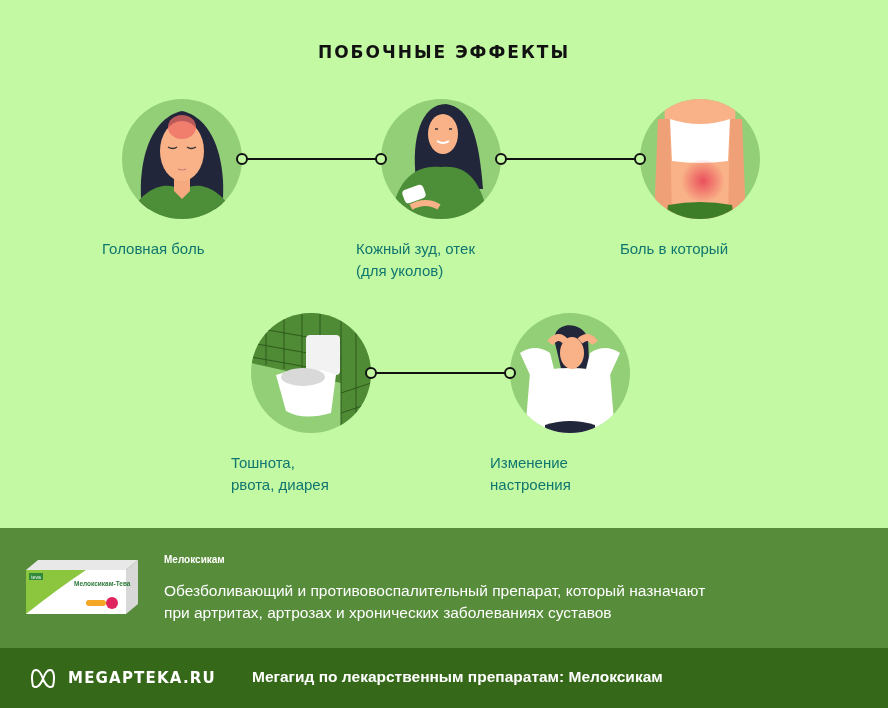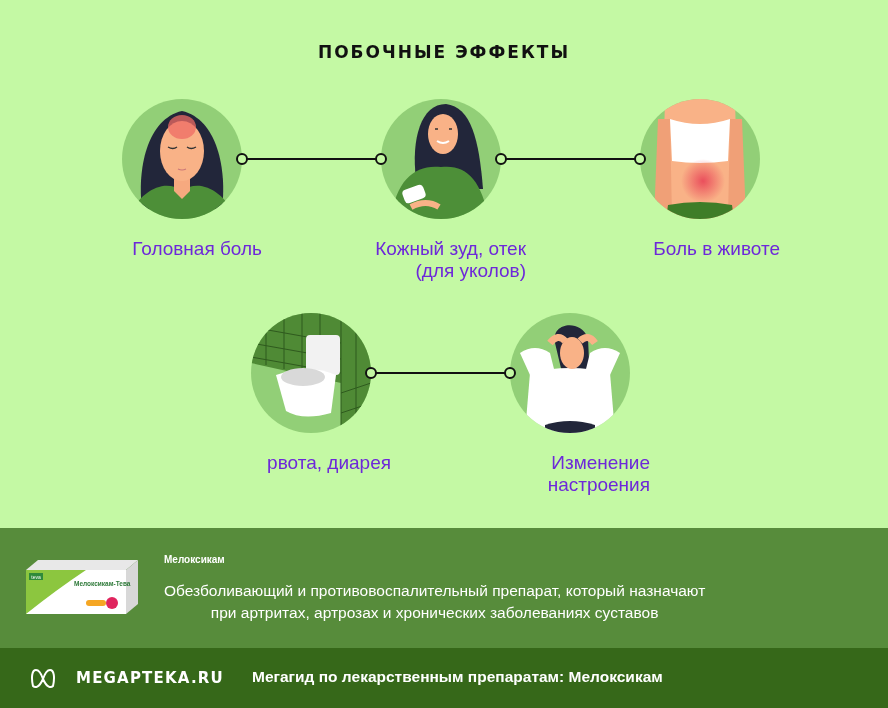--- a/index.html
+++ b/index.html
@@ -8,30 +8,30 @@
 
   .title { position: absolute; left: 0; top: 42px; width: 888px; text-align: center;
     font-family: "DejaVu Sans", sans-serif; font-weight: bold; font-size: 17px; letter-spacing: 2px; color: #111; }
 
   .circle { position: absolute; width: 120px; height: 120px; border-radius: 50%; background: #92cf77; overflow: hidden; }
   .circle svg { width: 120px; height: 120px; display: block; }
 
   .connector { position: absolute; height: 2px; background: #111; }
   .node { position: absolute; width: 12px; height: 12px; border: 2px solid #111; border-radius: 50%; background: #c4f9a4; }
 
-  .label { position: absolute; text-align: right; font-size: 19px; line-height: 22px; color: #6d28d9; white-space: nowrap; }
+  .label { position: absolute; text-align: left; font-size: 15px; line-height: 22px; color: #0f766e; white-space: nowrap; }
 
   .info { position: absolute; left: 0; top: 528px; width: 888px; height: 120px; background: #578c3b; }
   .pack { position: absolute; left: 26px; top: 32px; width: 112px; height: 54px; }
   .info-title { position: absolute; left: 164px; top: 26px; font-weight: bold; font-size: 10px; color: #fff; }
-  .info-desc { position: absolute; left: 164px; top: 52px; font-size: 15.5px; line-height: 22px; color: #fff; text-align: center; }
+  .info-desc { position: absolute; left: 164px; top: 52px; font-size: 15.5px; line-height: 22px; color: #fff; }
 
   .footer { position: absolute; left: 0; top: 648px; width: 888px; height: 60px; background: #366819; }
   .logo-icon { position: absolute; left: 30px; top: 19px; width: 26px; height: 22px; }
-  .logo-text { position: absolute; left: 68px; top: 21px; font-family: "DejaVu Sans", sans-serif; font-weight: bold; font-size: 15px; letter-spacing: 1.2px; color: #fff; margin-left: 8px; }
+  .logo-text { position: absolute; left: 68px; top: 21px; font-family: "DejaVu Sans", sans-serif; font-weight: bold; font-size: 15px; letter-spacing: 1.2px; color: #fff; }
   .footer-text { position: absolute; left: 236px; top: 20px; font-weight: bold; font-size: 15.5px; color: #fff; margin-left: 16px; }
 </style>
 </head>
 <body>
 
 <div class="title">ПОБОЧНЫЕ ЭФФЕКТЫ</div>
 
 <div class="circle" style="left:122px; top:99px;">
   <svg viewBox="0 0 120 120">
     <path d="M20 110 C 15 70, 25 20, 60 12 C 95 20, 105 70, 100 110 Z" fill="#22263a"></path>
@@ -79,21 +79,21 @@
 <div class="node" style="left:634px; top:153px;"></div>
 
 <div class="label" style="left:102px; top:238px; width:160px;">
   <div>Головная боль</div>
 </div>
 <div class="label" style="left:356px; top:238px; width:170px;">
   <div>Кожный зуд, отек</div>
   <div>(для уколов)</div>
 </div>
 <div class="label" style="left:620px; top:238px; width:160px;">
-  <div>Боль в животе</div>
+  <div>Боль в который</div>
 </div>
 
 <div class="circle" style="left:251px; top:313px;">
   <svg viewBox="0 0 120 120">
     <path d="M0 0 L 120 0 L 120 120 L 90 120 L 90 70 L 0 50 Z" fill="#4f8a35"></path>
     <g stroke="#2f5a1e" stroke-width="1">
       <path d="M0 14 L 90 30 M0 30 L 90 46 M0 44 L 90 60"></path>
       <path d="M15 0 L 15 52 M33 0 L 33 56 M51 0 L 51 60 M69 0 L 69 64"></path>
       <path d="M90 0 L 90 120 M105 0 L 105 120 M90 80 L 120 70 M90 100 L 120 90"></path>
     </g>
@@ -113,20 +113,21 @@
     <path d="M40 30 Q 48 20, 55 28 M85 30 Q 78 20, 70 28" stroke="#f9b287" stroke-width="7" fill="none"></path>
     <path d="M35 112 Q 60 104, 85 112 L 85 120 L 35 120 Z" fill="#22263a"></path>
   </svg>
 </div>
 
 <div class="connector" style="left:371px; top:372px; width:140px;"></div>
 <div class="node" style="left:365px; top:367px;"></div>
 <div class="node" style="left:504px; top:367px;"></div>
 
 <div class="label" style="left:231px; top:452px; width:160px;">
+  <div>Тошнота,</div>
   <div>рвота, диарея</div>
 </div>
 <div class="label" style="left:490px; top:452px; width:160px;">
   <div>Изменение</div>
   <div>настроения</div>
 </div>
 
 <div class="info">
   <svg class="pack" viewBox="0 0 112 54">
     <polygon points="0,10 12,0 112,0 100,10" fill="#e8e8e8"></polygon>

